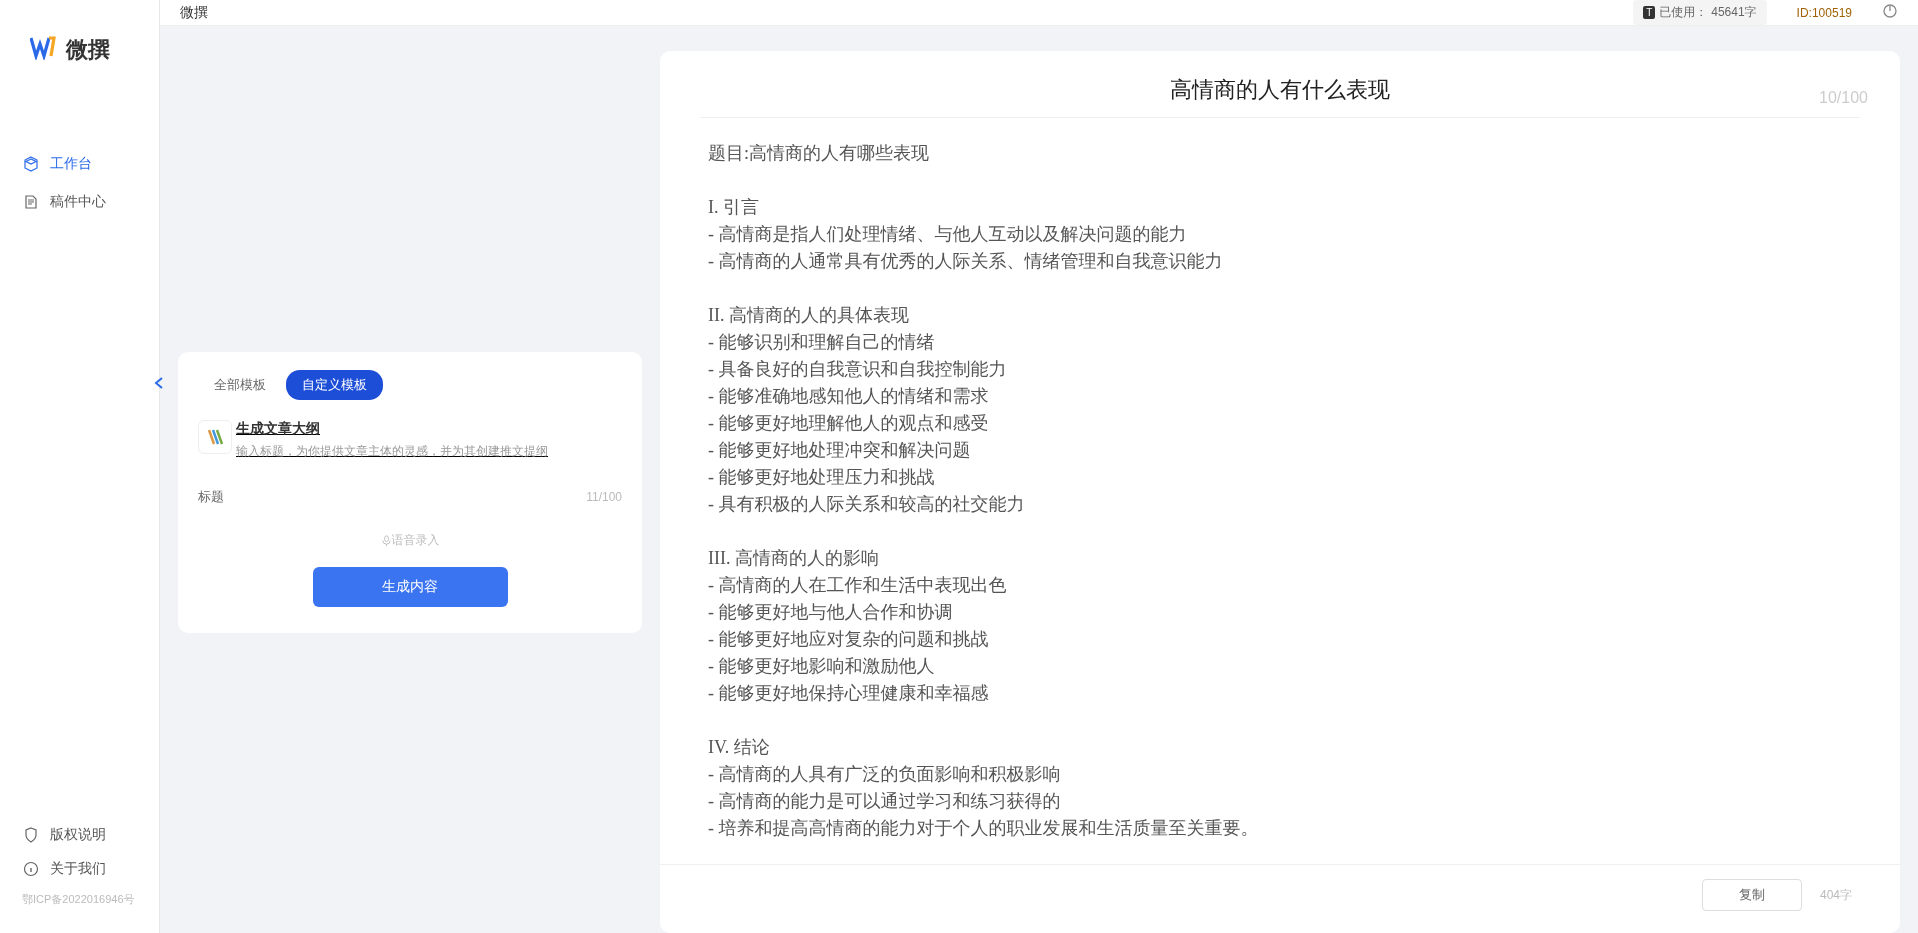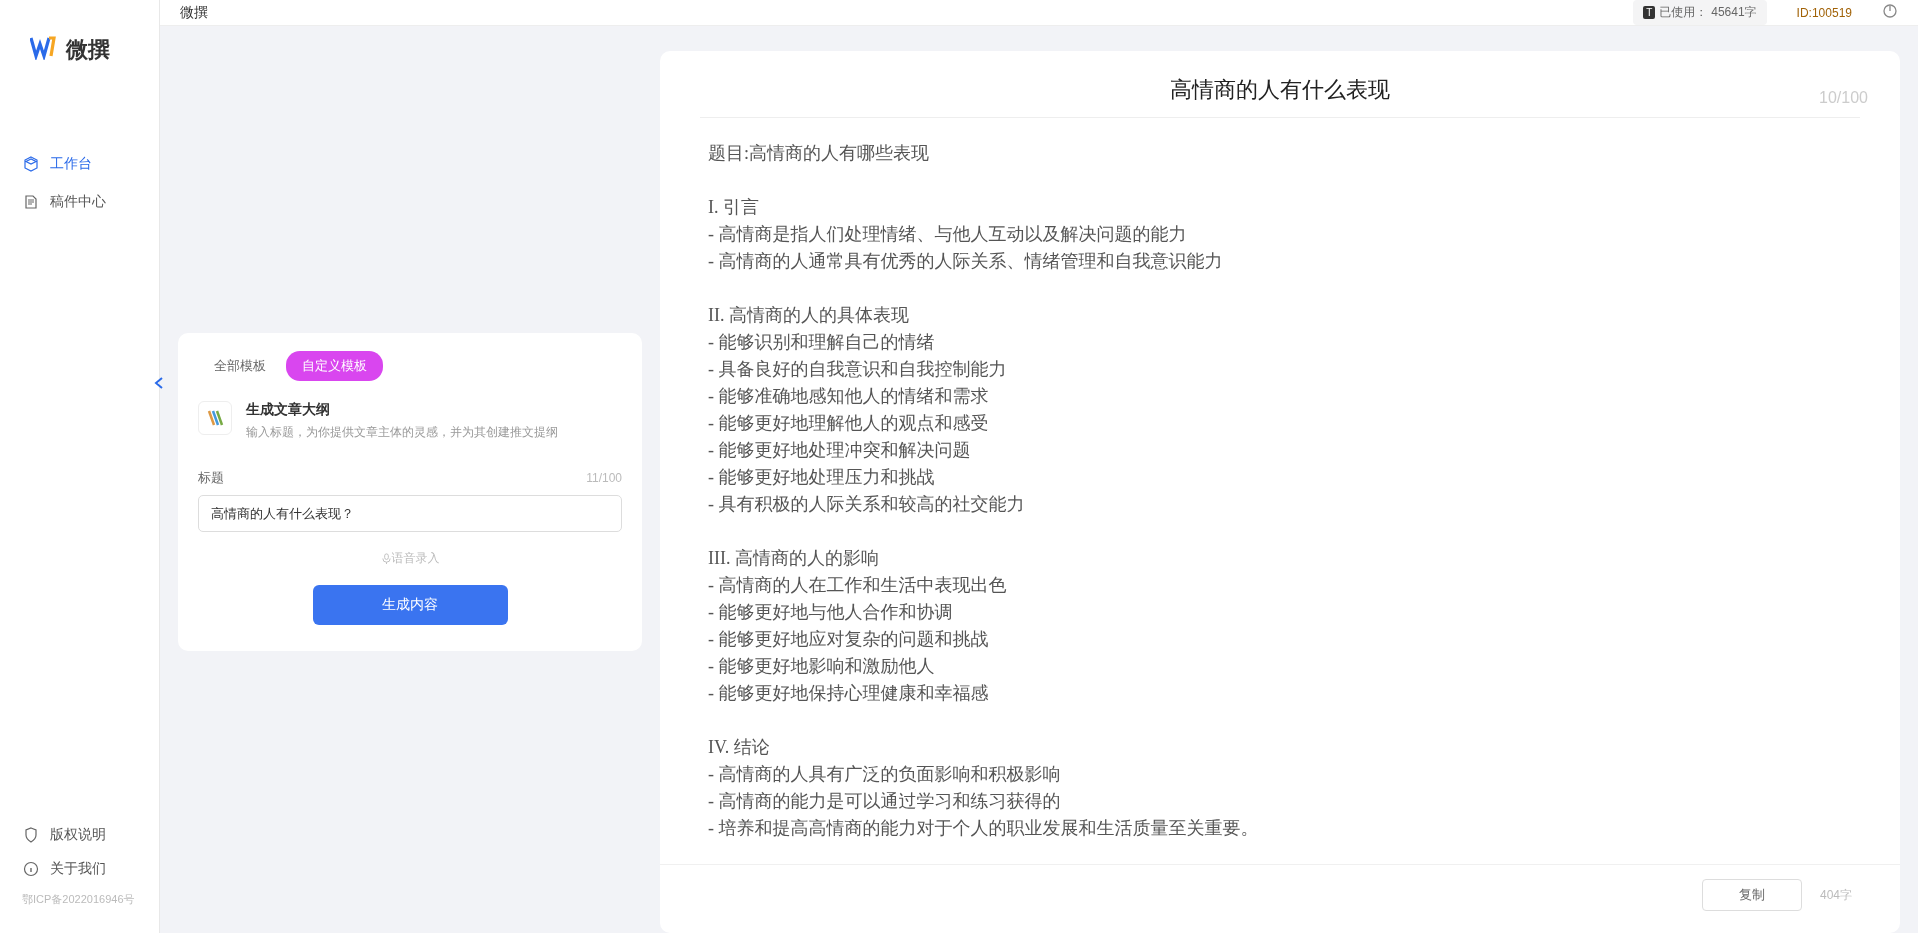--- a/index.html
+++ b/index.html
@@ -158,28 +158,29 @@
       padding: 18px 20px 0;
     }
     .tab {
       padding: 6px 16px;
       border-radius: 14px;
       font-size: 13px;
       cursor: pointer;
       color: #666;
     }
     .tab.active {
-      background: #d946ef;
+      background: #1d4ed8;
       color: #fff;
     }
     .template-card {
       margin: 20px 20px 0;
       display: flex;
-      gap: 14px;
+      gap: 4px;
       align-items: flex-start;
+      text-decoration: underline;
     }
     .template-icon {
       width: 34px;
       height: 34px;
       background: #fff;
       border: 1px solid #eee;
       border-radius: 6px;
       display: flex;
       align-items: center;
       justify-content: center;
@@ -407,21 +408,20 @@
             <div class="template-title">生成文章大纲</div>
             <div class="template-desc">输入标题，为你提供文章主体的灵感，并为其创建推文提纲</div>
           </div>
         </div>
 
         <div class="form-section">
           <div class="form-label-row">
             <span class="form-label">标题</span>
             <span class="char-count">11/100</span>
           </div>
-          <input class="form-input" value="高情商的人有什么表现？" style="">
           <div class="voice-input">
             <svg width="11" height="11" viewBox="0 0 12 12">
                 <rect x="4" y="1" width="4" height="6" rx="2" fill="none" stroke="#bbb"></rect>
                 <path d="M2 6a4 4 0 008 0M6 10v2" fill="none" stroke="#bbb"></path>
               </svg>
             <span>语音录入</span>
           </div>
         </div>
 
         <div class="flex-spacer"></div>

